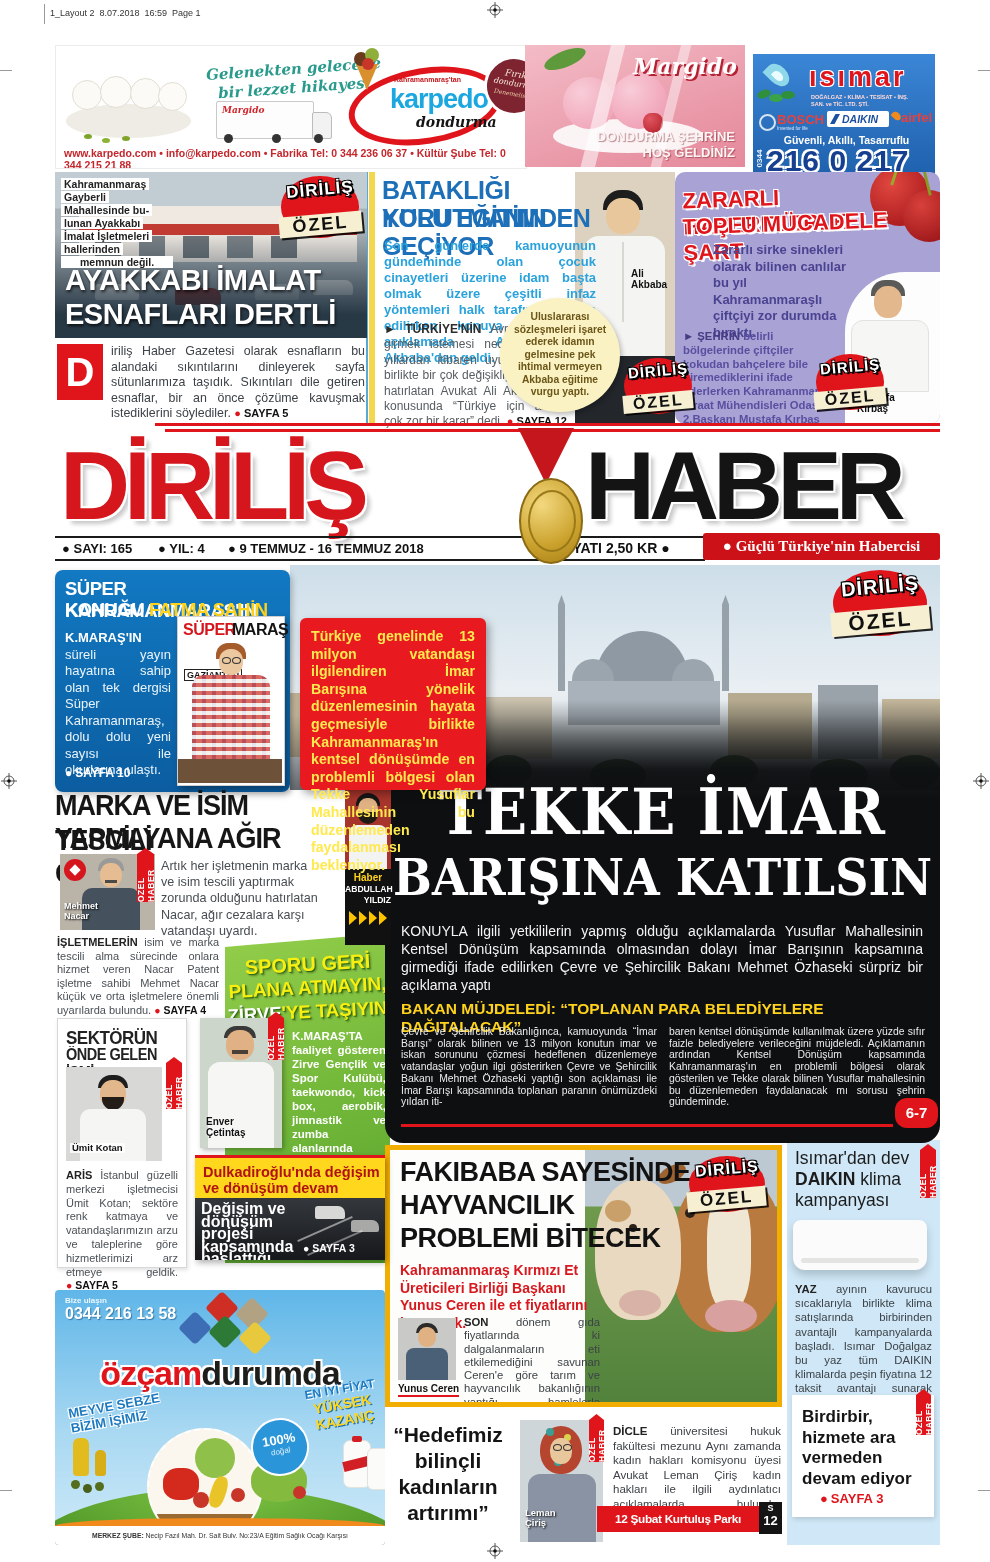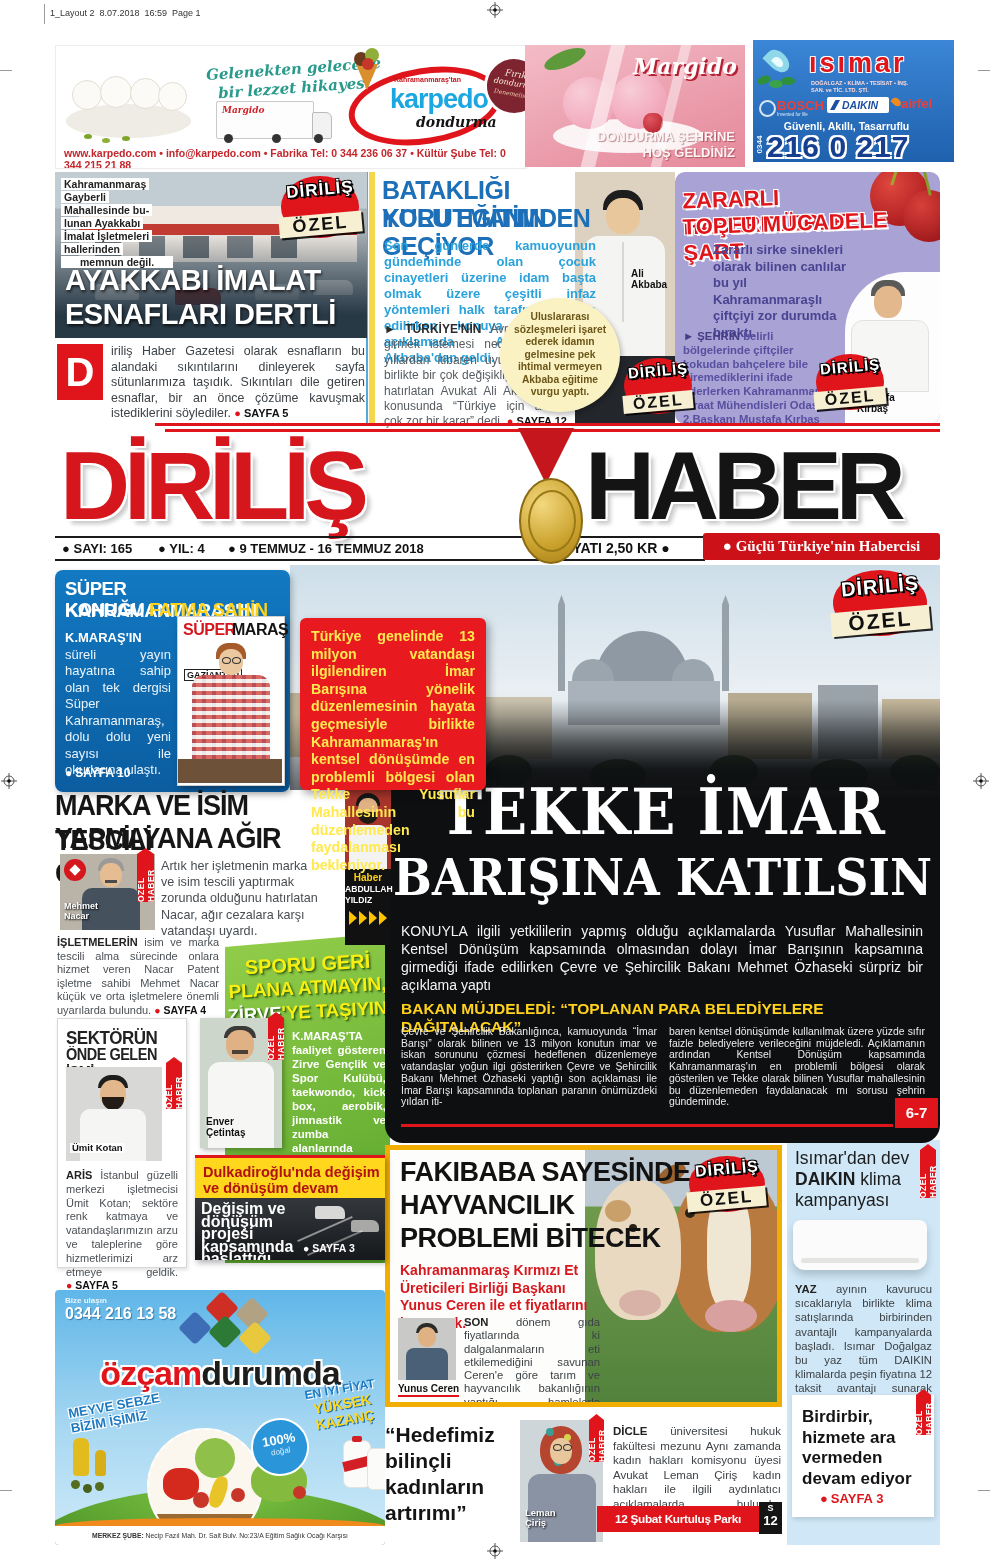--- a/index.html
+++ b/index.html
@@ -107,21 +107,21 @@
     <div class="abs" style="left:38px;top:32px;width:52px;height:52px;background:radial-gradient(circle at 35% 30%,#f8ccd8,#ef9cb2);border-radius:50%"></div>
     <div class="abs" style="left:86px;top:28px;width:56px;height:56px;background:radial-gradient(circle at 35% 30%,#f8ccd8,#ee94ac);border-radius:50%"></div>
     <div class="abs" style="left:118px;top:68px;width:20px;height:20px;background:radial-gradient(circle at 35% 30%,#e05560,#b01d26);border-radius:50% 50% 60% 60%"></div>
     <div class="abs" style="left:70px;top:-10px;width:14px;height:150px;background:rgba(255,255,255,.55);transform:rotate(14deg)"></div>
     <div class="abs" style="left:140px;top:-10px;width:10px;height:150px;background:rgba(255,255,255,.45);transform:rotate(14deg)"></div>
     <div class="abs" style="left:108px;top:8px;font-family:'DejaVu Serif',serif;font-style:italic;font-weight:900;font-size:22px;color:#fff;text-shadow:2px 2px 0 #b22031">Margido</div>
     <div class="abs" style="left:60px;top:84px;width:150px;text-align:right;font-weight:700;font-size:13px;color:#fdf4f4;text-shadow:1px 1px 1px rgba(120,30,40,.5)">DONDURMA ŞEHRİNE</div>
     <div class="abs" style="left:60px;top:100px;width:150px;text-align:right;font-weight:700;font-size:13px;color:#fdf4f4;text-shadow:1px 1px 1px rgba(120,30,40,.5)">HOŞ GELDİNİZ</div>
   </div>
 
-  <div class="abs" style="left:753px;top:40px;width:201px;height:122px;background:linear-gradient(180deg,#3b86d6,#1f61ad);overflow:hidden">
+  <div class="abs" style="left:753px;top:54px;width:182px;height:122px;background:linear-gradient(180deg,#3b86d6,#1f61ad);overflow:hidden">
     <div class="abs" style="left:16px;top:8px;width:18px;height:26px;background:#8fd8ea;border-radius:0 50% 50% 50%;transform:rotate(-45deg)"></div>
     <div class="abs" style="left:21px;top:16px;width:8px;height:12px;background:#eafcff;border-radius:0 50% 50% 50%;transform:rotate(-45deg)"></div>
     <div class="abs" style="left:4px;top:36px;width:14px;height:8px;background:#2f8f3a;border-radius:50%;transform:rotate(-20deg)"></div>
     <div class="abs" style="left:16px;top:40px;width:14px;height:8px;background:#3aa348;border-radius:50%"></div>
     <div class="abs" style="left:28px;top:37px;width:14px;height:8px;background:#2f8f3a;border-radius:50%;transform:r otate(20deg)"></div>
     <div class="abs" style="left:56px;top:8px;font-size:27px;font-weight:900;letter-spacing:3px;color:#e0151b;text-shadow:-1px -1px 0 #fff,1px -1px 0 #fff,-1px 1px 0 #fff,1px 1px 0 #fff">ısımar</div>
     <div class="abs" style="left:58px;top:40px;font-size:5.5px;font-weight:700;color:#ffd9d9">DOĞALGAZ • KLİMA • TESİSAT • İNŞ.</div>
     <div class="abs" style="left:58px;top:47px;font-size:5.5px;font-weight:700;color:#ffd9d9">SAN. ve TİC. LTD. ŞTİ.</div>
     <div class="abs" style="left:6px;top:60px;width:13px;height:13px;border:2px solid #d8e4f2;border-radius:50%"></div>
     <div class="abs" style="left:24px;top:58px;font-size:13px;font-weight:900;color:#e8413d">BOSCH</div>
@@ -311,21 +311,21 @@
   </div>
 
   <div class="abs" style="left:385px;top:700px;width:555px;height:443px;border-radius:0 0 18px 18px;background:linear-gradient(180deg,rgba(13,15,17,0) 0,rgba(13,15,17,.95) 70px,#0d0f11 100px);z-index:10">
     <div class="abs" style="left:0;top:78px;width:555px;text-align:center;font-family:'DejaVu Serif',serif;font-weight:700;font-size:58px;color:#fff;letter-spacing:1px;transform:scaleY(1.1)">TEKKE İMAR</div>
     <div class="abs" style="left:0;top:150px;width:555px;text-align:center;font-family:'DejaVu Serif',serif;font-weight:700;font-size:46px;color:#fff;transform:scaleY(1.1)">BARIŞINA KATILSIN</div>
     <div class="abs jt" style="left:16px;top:222px;width:522px;font-weight:400;font-size:14px;line-height:18px;color:#f4f4f4">KONUYLA ilgili yetkililerin yapmış olduğu açıklamalarda Yusuflar Mahallesinin Kentsel Dönüşüm kapsamında olmasından dolayı İmar Barışının kapsamına girmediği ifade edilirken Çevre ve Şehircilik Bakanı Mehmet Özhaseki sürpriz bir açıklama yaptı</div>
     <div class="abs" style="left:16px;top:300px;font-weight:900;font-size:15.5px;color:#ffd21c">BAKAN MÜJDELEDİ: “TOPLANAN PARA BELEDİYELERE DAĞITALACAK”</div>
     <div class="abs jt" style="left:16px;top:326px;width:256px;font-size:10.4px;line-height:11.7px;color:#ececec">Çevre ve Şehircilik Bakanlığınca, kamuoyunda “İmar Barışı” olarak bilinen ve 13 milyon konutun imar ve iskan sorununu çözmesi hedeflenen düzenlemeye vatandaşlar yoğun ilgi gösterirken Çevre ve Şehircilik Bakanı Mehmet Özhaseki yaptığı son açıklaması ile İmar Barışı kapsamında toplanan paranın önümüzdeki yıldan iti-</div>
     <div class="abs jt" style="left:284px;top:326px;width:256px;font-size:10.4px;line-height:11.7px;color:#ececec">baren kentsel dönüşümde kullanılmak üzere yüzde sıfır faizle belediyelere verileceğini müjdeledi. Açıklamanın ardından Kentsel Dönüşüm kapsamında Kahramanmaraş'ın en problemli bölgesi olarak gösterilen ve Tekke olarak bilinen Yusuflar mahallesinin bu düzenlemeden faydalanacak mı sorusu şehrin gündeminde.</div>
     <div class="abs" style="left:16px;top:424px;width:492px;height:3px;background:#e0151b"></div>
-    <div class="abs" style="left:510px;top:398px;width:43px;height:30px;background:#e0151b;border-radius:0;color:#fff;font-weight:900;font-size:15px;text-align:center;line-height:30px">6-7</div>
+    <div class="abs" style="left:510px;top:398px;width:43px;height:30px;background:#e0151b;border-radius:12px;color:#fff;font-weight:900;font-size:15px;text-align:center;line-height:30px">6-7</div>
   </div>
 
   <div class="abs" style="left:55px;top:788px;width:290px;height:230px">
     <div class="abs" style="left:0;top:0;font-weight:900;font-size:27px;line-height:32px;letter-spacing:-1px;color:#161616;transform:scaleY(1.08);transform-origin:left top">MARKA VE İSİM TESCİLİ</div>
     <div class="abs" style="left:0;top:33px;font-weight:900;font-size:27px;line-height:32px;letter-spacing:-1px;color:#161616;transform:scaleY(1.08);transform-origin:left top">YAPMAYANA AĞIR CEZA</div>
     <div class="abs" style="left:5px;top:66px;width:95px;height:76px;background:#b9b3a8;overflow:hidden">
       <div class="abs" style="left:4px;top:5px;width:22px;height:22px;background:#d6161d;border-radius:50%">
         <div style="position:absolute;left:7px;top:7px;width:8px;height:8px;background:#fff;transform:rotate(45deg)"></div>
       </div>
       <div class="abs" style="left:38px;top:4px;width:26px;height:13px;background:#9a9a98;border-radius:12px 12px 0 0"></div>
@@ -350,21 +350,21 @@
 
   <div class="abs" style="left:345px;top:785px;width:46px;height:160px;background:#111;z-index:11">
     <div class="abs" style="left:0;top:0;width:46px;height:84px;background:#a8352c;overflow:hidden">
       <div class="abs" style="left:11px;top:8px;width:24px;height:13px;background:#171717;border-radius:12px 12px 0 0"></div>
       <div class="abs" style="left:13px;top:13px;width:20px;height:24px;background:#dfb183;border-radius:44%"></div>
       <div class="abs" style="left:13px;top:27px;width:20px;height:12px;background:#201a14;border-radius:0 0 10px 10px"></div>
       <div class="abs" style="left:4px;top:40px;width:38px;height:44px;background:#f3f3f1;border-radius:8px 8px 0 0"></div>
     </div>
     <div class="abs" style="left:0;top:87px;width:46px;text-align:center;font-weight:900;font-size:10px;color:#ffd21c">Haber</div>
     <div class="abs" style="left:0;top:99px;width:46px;text-align:center;font-weight:900;font-size:8.6px;color:#fff">ABDULLAH</div>
-    <div class="abs" style="left:0;top:110px;width:46px;text-align:left;font-weight:900;font-size:8.6px;color:#fff">YILDIZ</div>
+    <div class="abs" style="left:0;top:110px;width:46px;text-align:right;font-weight:900;font-size:8.6px;color:#fff">YILDIZ</div>
     <div class="abs" style="left:0;top:126px;width:46px;display:flex;justify-content:center">
       <div class="chev"></div>
       <div class="chev"></div>
       <div class="chev"></div>
       <div class="chev"></div>
     </div>
   </div>
 
   <div class="abs" style="left:225px;top:933px;width:165px;height:330px;background:linear-gradient(160deg,#93ce4a,#55a32b);clip-path:polygon(0 14px,100% 0,100% 100%,0 100%)">
     <div class="abs" style="left:0;top:20px;width:165px;text-align:center;transform:rotate(-3deg);font-weight:900;font-size:20px;color:#f7ee12;text-shadow:1px 1px 0 #2f6d16,2px 2px 2px rgba(0,0,0,.35)">SPORU GERİ</div>
@@ -461,21 +461,21 @@
     </div>
     <div class="abs cap-k" style="left:8px;top:233px;font-size:10px;border-bottom:2px solid #e0151b;padding-bottom:1px">Yunus Ceren</div>
     <div class="abs jt" style="left:74px;top:166px;width:136px;font-size:11.3px;line-height:13.3px;color:#3c4247">
       <span class="b" style="color:#222">SON</span>
       <span> dönem gıda fiyatlarında ki dalgalanmaların eti etkilemediğini savunan Ceren'e göre tarım ve hayvancılık bakanlığının yaptığı hamlelerle Türkiye'de hayvancılık problemi sona erecek.</span>
       
     </div>
   </div>
 
   <div class="abs" style="left:385px;top:1420px;width:397px;height:125px">
-    <div class="abs" style="left:0;top:2px;width:126px;text-align:left;font-weight:900;font-size:21px;line-height:26px;color:#141414">
+    <div class="abs" style="left:0;top:2px;width:126px;text-align:center;font-weight:900;font-size:21px;line-height:26px;color:#141414">
       <div>“Hedefimiz</div>
       <div>bilinçli</div>
       <div>kadınların</div>
       <div>artırımı”</div>
     </div>
     <div class="abs" style="left:135px;top:0;width:83px;height:122px;background:#cfd6da;overflow:hidden">
       <div class="abs" style="left:20px;top:6px;width:42px;height:48px;border-radius:50% 50% 46% 46%;background:#b5452e"></div>
       <div class="abs" style="left:26px;top:8px;width:8px;height:8px;background:#3a9e96;border-radius:50%"></div>
       <div class="abs" style="left:44px;top:14px;width:7px;height:7px;background:#d8d34a;border-radius:50%"></div>
       <div class="abs" style="left:34px;top:38px;width:8px;height:8px;background:#3a9e96;border-radius:50%"></div>

